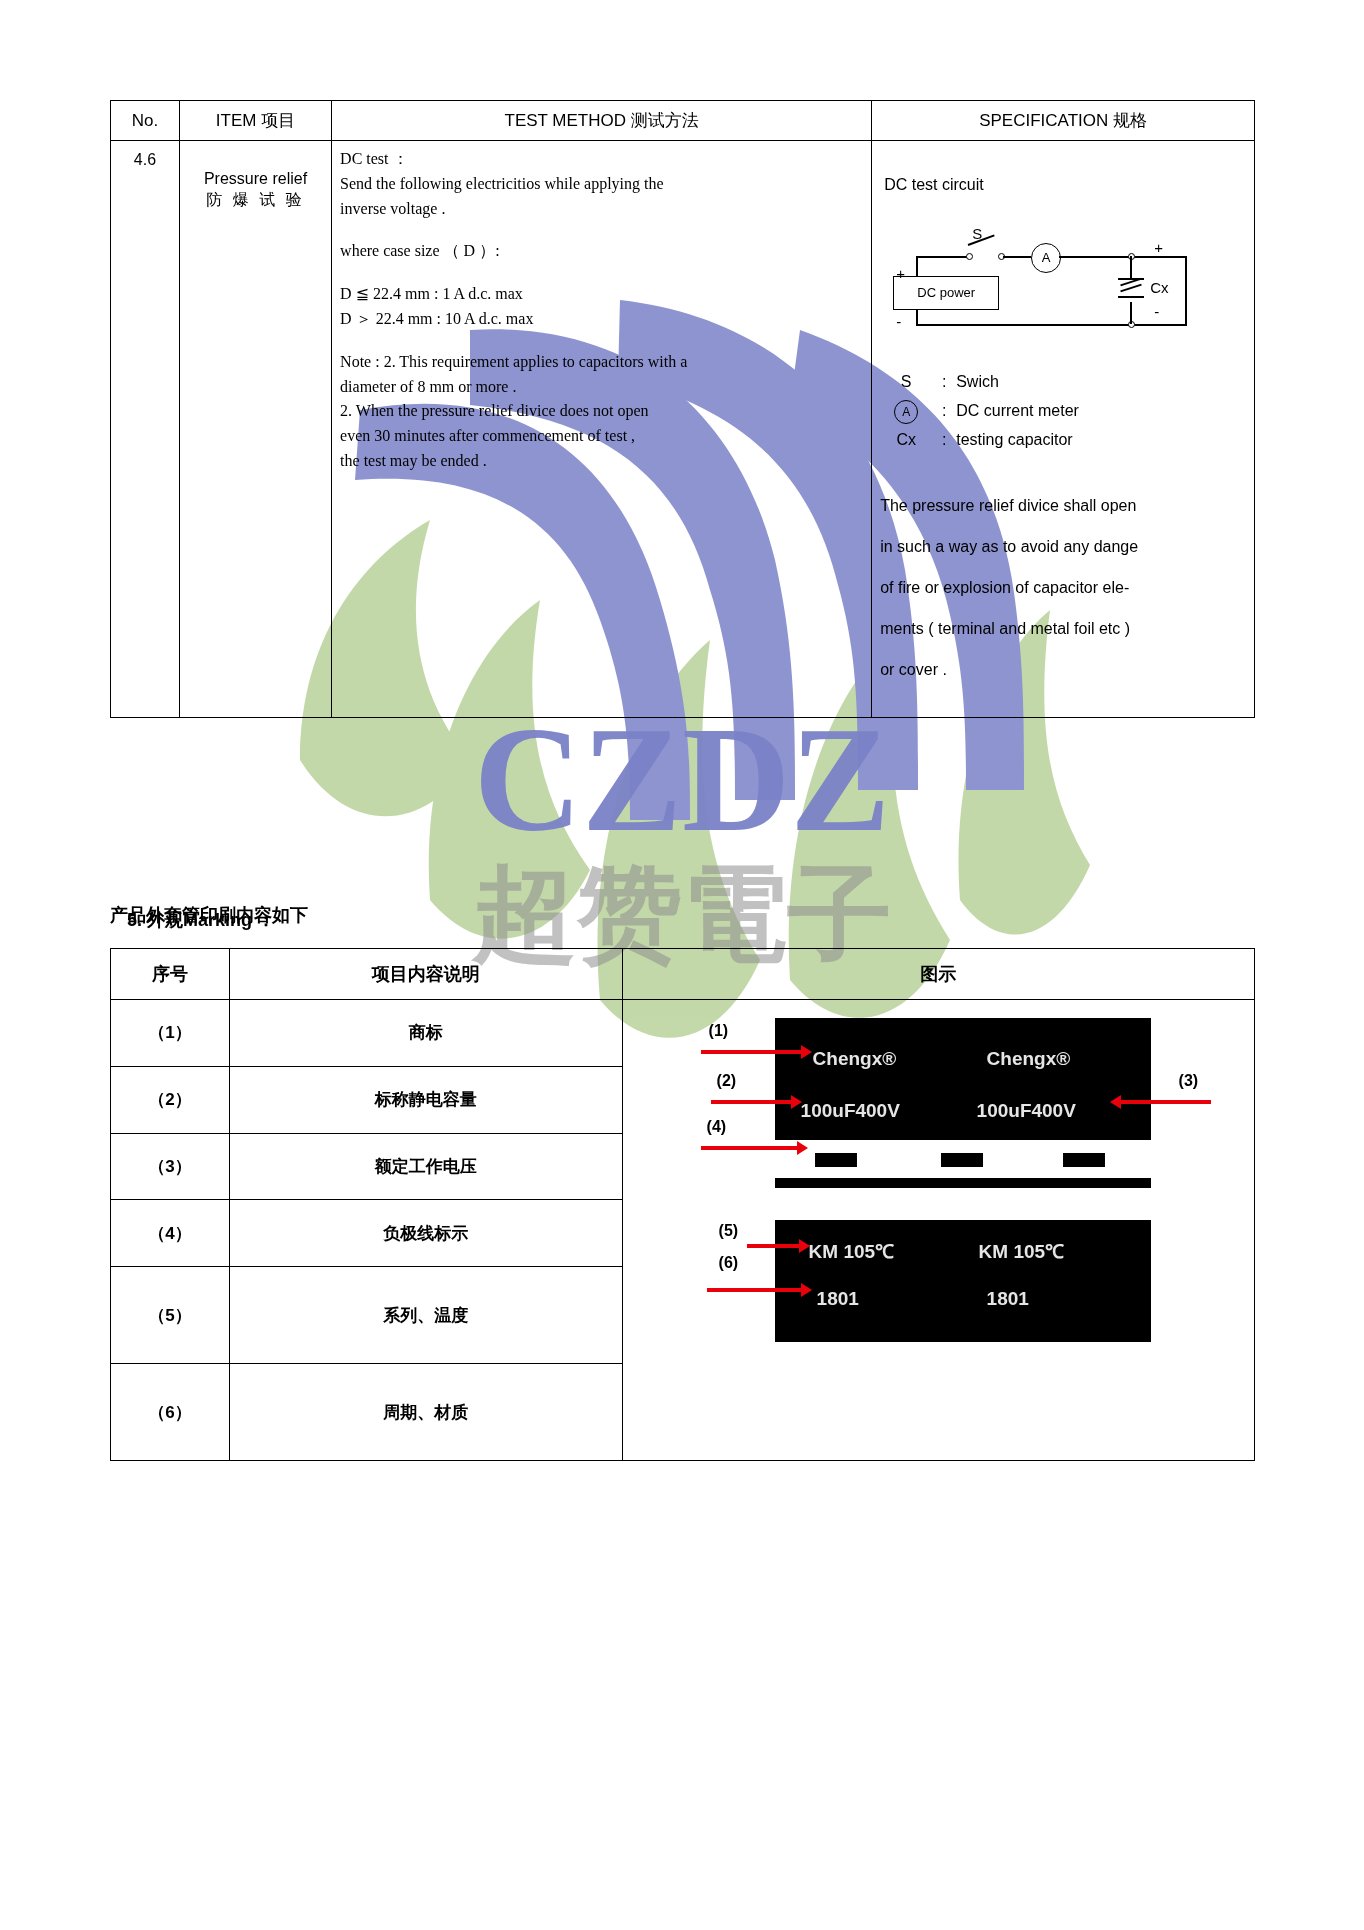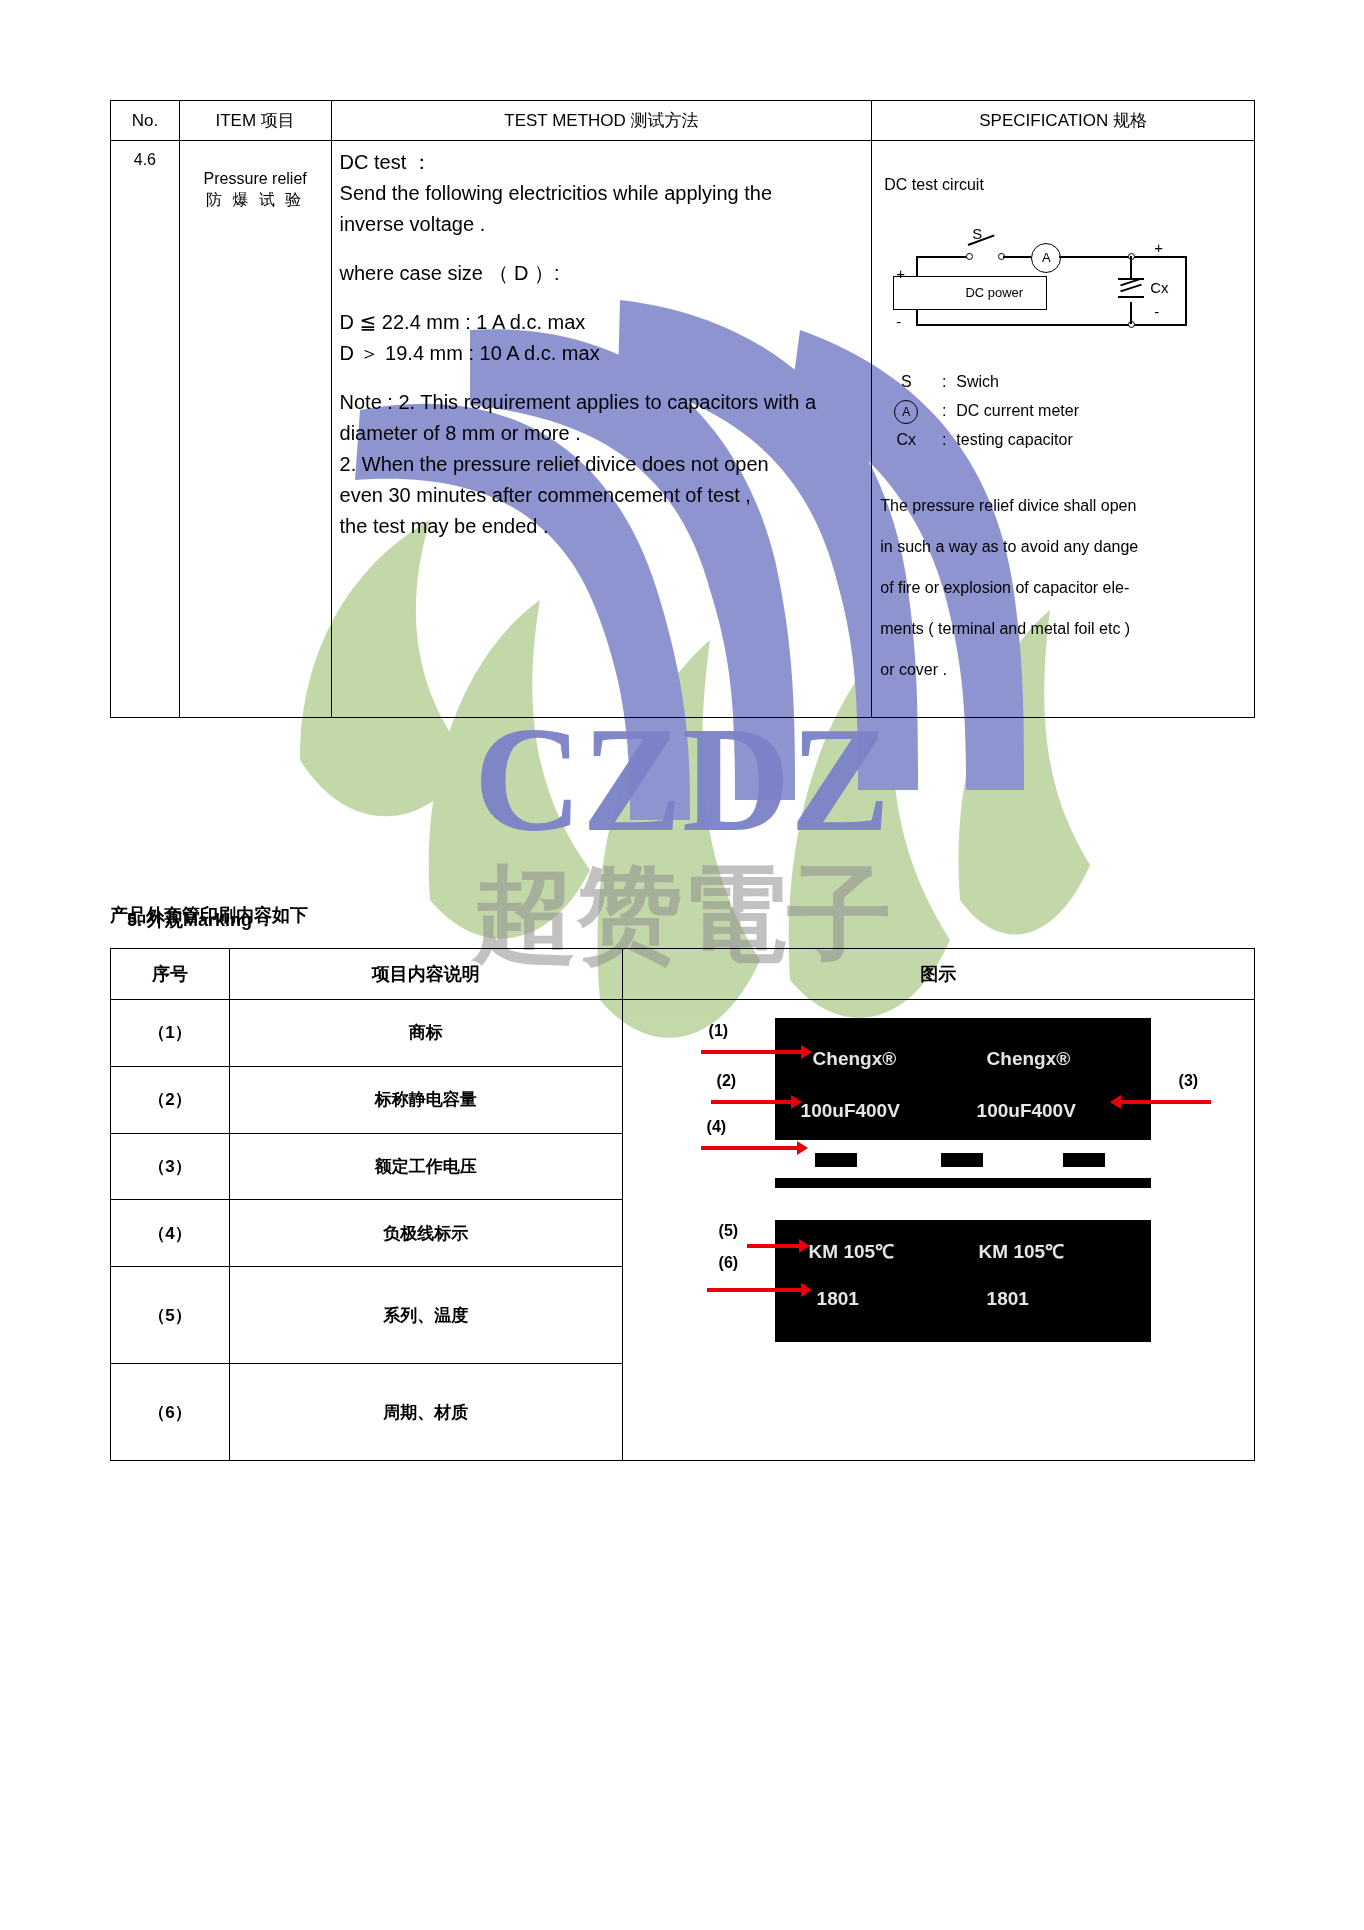--- a/index.html
+++ b/index.html
@@ -63,21 +63,21 @@
   }
   .col-no   { width: 62px; margin-left: 32px; }
   .col-item { width: 148px; }
   .col-method { width: 560px; }
   .col-spec { width: 375px; }
 
   .cell-center { text-align: center; }
   .item-en { text-align: center; font-size: 16px; line-height: 1.45; }
   .item-cn { text-align: center; font-size: 16px; letter-spacing: 3px; }
 
-  .method-body { line-height: 1.55; font-size: 20px; }
+  .method-body { line-height: 1.55; font-size: 16px; font-family: Liberation Serif, serif; }
   .method-body p { margin: 0 0 0 0; }
   .gap { height: 18px; }
 
   .spec-body { line-height: 1.55; font-size: 16px; }
 
   
   .circuit {
     position: relative;
     width: 340px;
     height: 150px;
@@ -280,21 +280,21 @@
     </td>
     <td>
       <div class="method-body">
         <p>DC test ：</p>
         <p>Send the following electricitios while applying the</p>
         <p>inverse voltage .</p>
         <div class="gap"></div>
         <p>where case size （ D ）:</p>
         <div class="gap"></div>
         <p>D ≦ 22.4 mm : 1  A d.c. max</p>
-        <p>D ＞ 19.4 mm : 10 A d.c. max</p>
+        <p>D ＞ 22.4 mm : 10 A d.c. max</p>
         <div class="gap"></div>
         <p>Note : 2. This requirement applies to capacitors with a</p>
         <p>diameter of 8 mm or more .</p>
         <p>2. When the pressure relief divice does not open</p>
         <p>even 30 minutes after commencement of test ,</p>
         <p>the test may be ended .</p>
       </div>
     </td>
     <td>
       <div class="spec-body">
@@ -313,21 +313,21 @@
           <div class="meter" style="left:143px; top:29px;">A</div>
 
           <div class="wire" style="left:171px; top:42px; width:128px; height:2px;"></div>
 
           <div class="wire" style="left:297px; top:42px; width:2px; height:70px;"></div>
 
           <div class="wire" style="left:28px; top:110px; width:271px; height:2px;"></div>
 
           <div class="wire" style="left:28px; top:42px; width:2px; height:70px;"></div>
 
-          <div class="dcpower" style="left:5px; top:62px; width:104px; height:32px; line-height:32px;padding-left:48px;">DC power</div>
+          <div class="dcpower" style="left:5px; top:62px; width:104px; height:32px; line-height:32px;">DC power</div>
           <div class="lbl" style="left:8px; top:48px;">+</div>
           <div class="lbl" style="left:8px; top:96px;">-</div>
 
           <div class="node" style="left:240px; top:39px;"></div>
           <div class="node" style="left:240px; top:107px;"></div>
 
           <div class="wire" style="left:242px; top:42px; width:2px; height:22px;"></div>
           <div class="wire" style="left:242px; top:88px; width:2px; height:22px;"></div>
           <div class="cap" style="left:230px; top:64px; width:26px; height:24px;">
             <div class="plate1" style="top:0;"></div>

